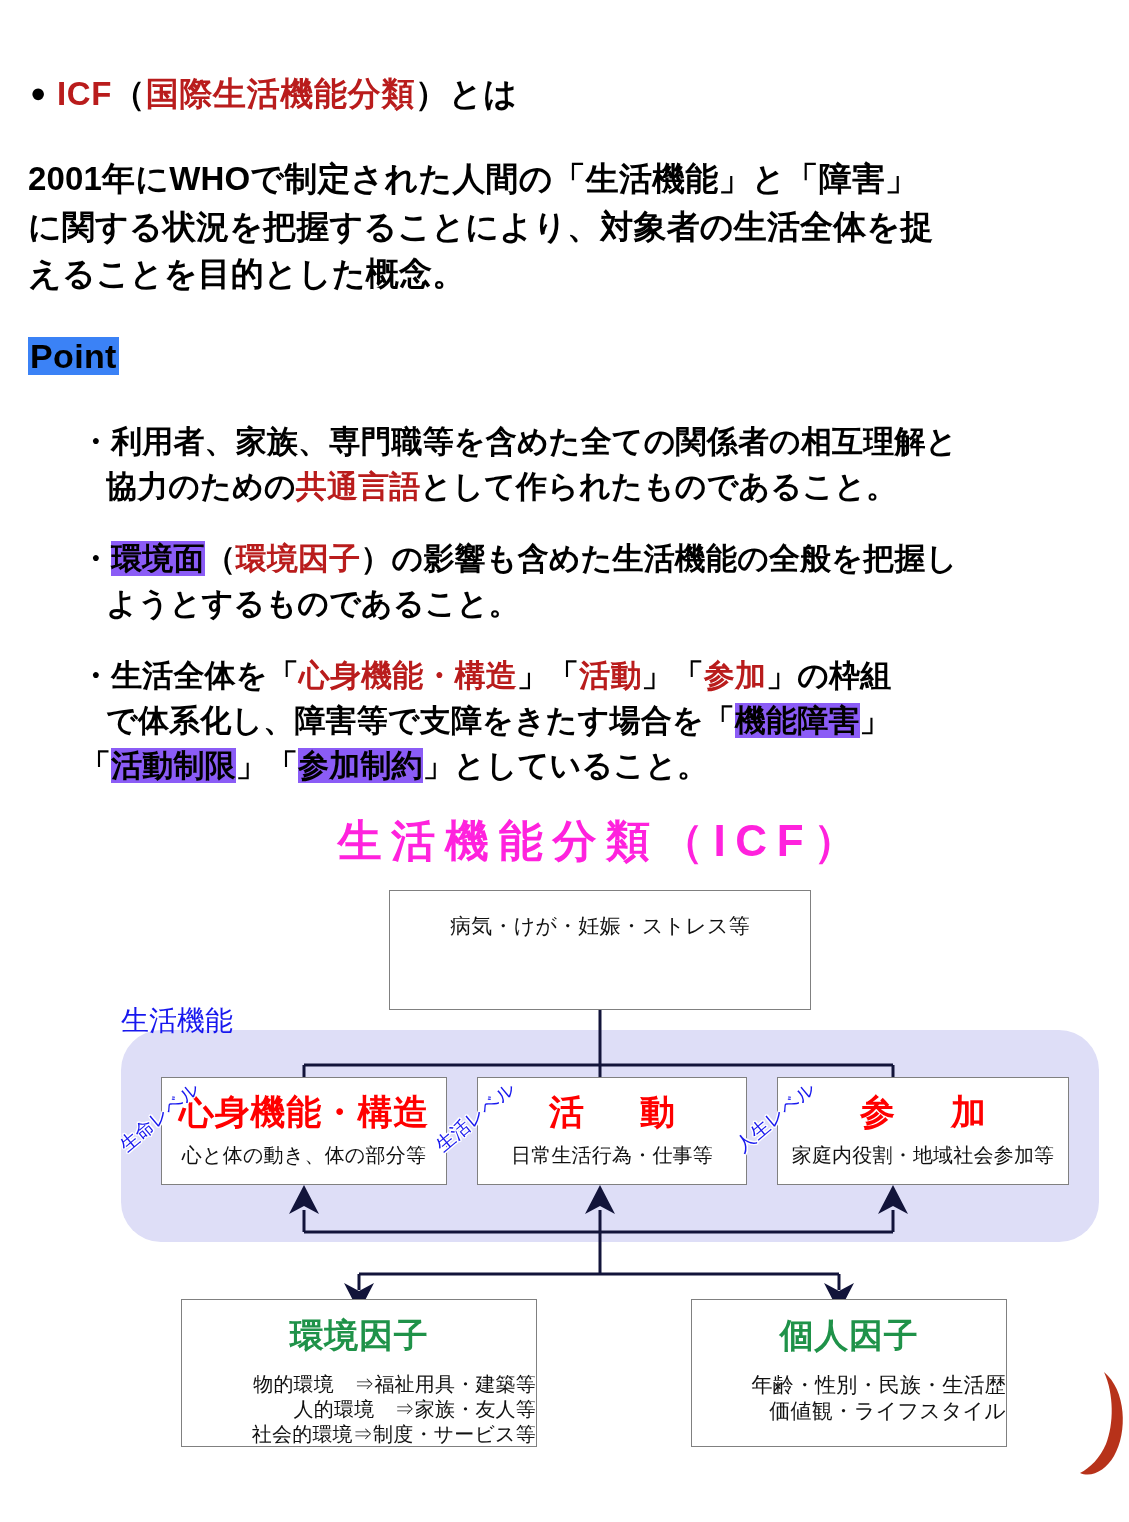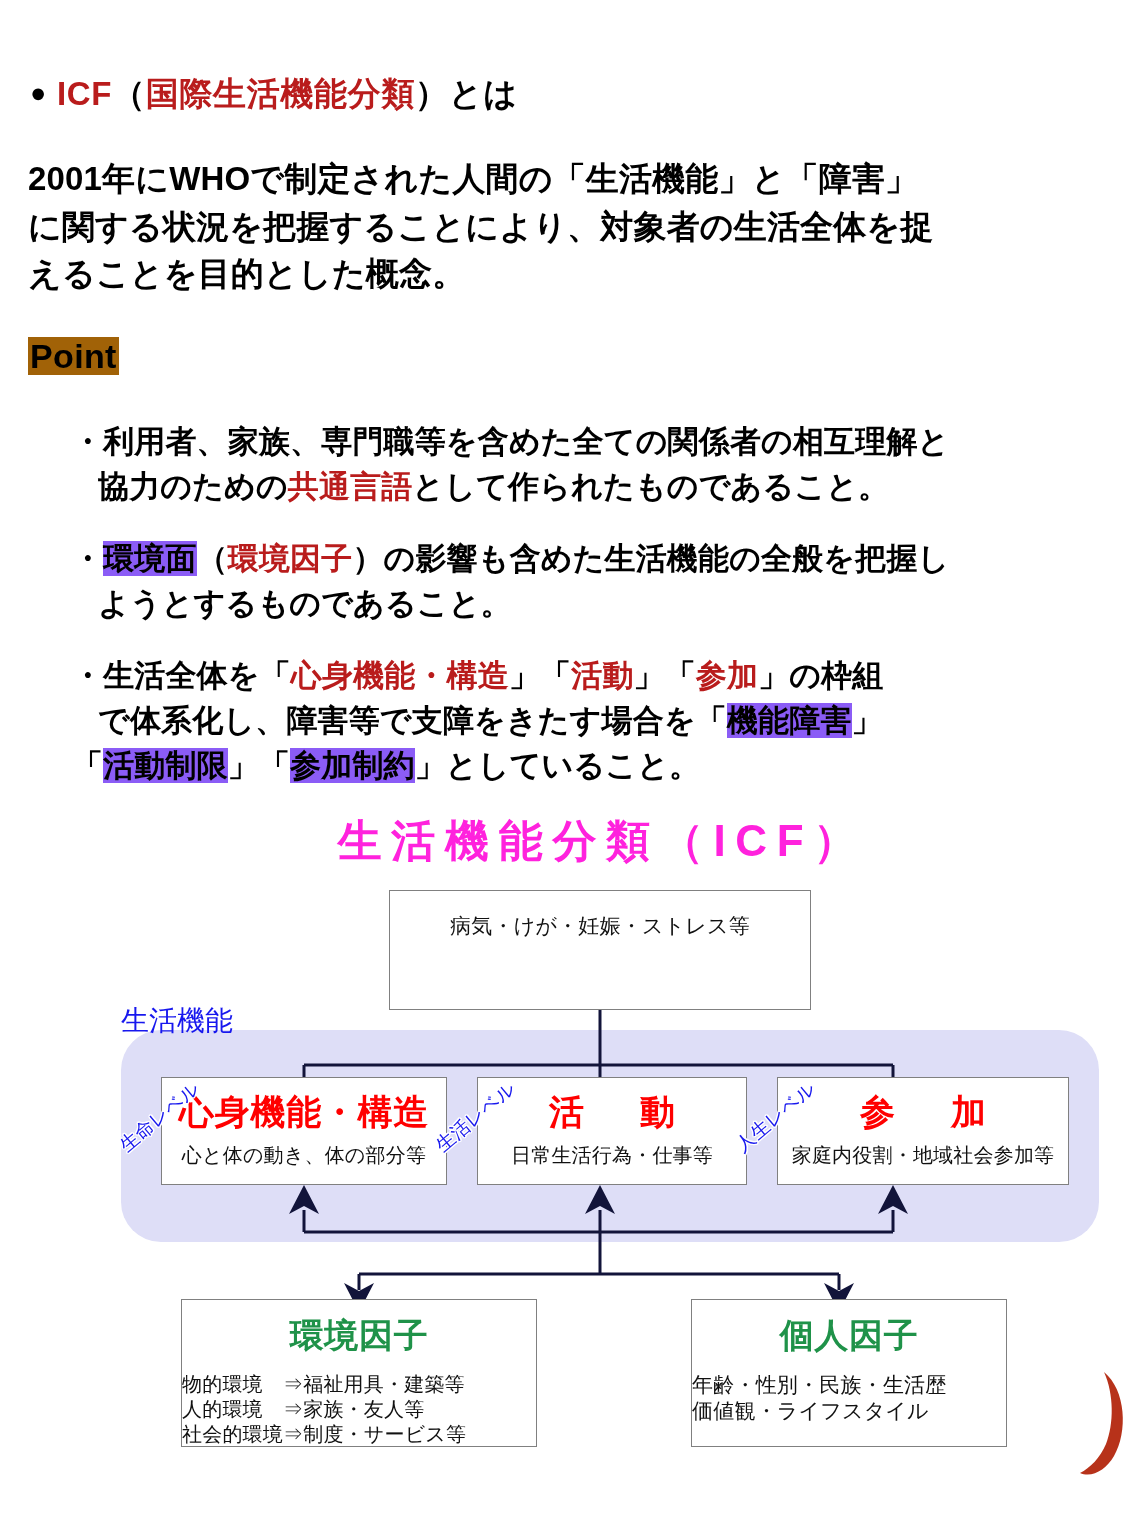--- a/index.html
+++ b/index.html
@@ -43,23 +43,23 @@
   }
 
   .point-label {
     position: absolute;
     left: 28px;
     top: 337px;
     font-size: 34px;
     font-weight: bold;
     letter-spacing: 0.01em;
   }
-  .point-label span { background: #a16207; padding: 0 2px;}
-
-  .bullets { position: absolute; left: 72px; top: 420px; width: 1010px;}
+  .point-label span { background: #3b82f6; padding: 0 2px;}
+
+  .bullets { position: absolute; left: 80px; top: 420px; width: 1010px;}
   .bullet {
     font-size: 31px;
     font-weight: bold;
     line-height: 1.45;
     letter-spacing: 0.005em;
     margin-bottom: 27px;
   }
   .bullet .ind2 { display: block; padding-left: 26px; }
   .bullet .ind0 { display: block; padding-left: 0; }
 
@@ -119,21 +119,21 @@
   #box-partic { left: 744px; width: 292px; }
   .mid-box .title { color: #ff0000; font-size: 35px; margin-top: 16px; letter-spacing: 0.02em;}
   #box-activity .title, #box-partic .title { letter-spacing: 0.30em; text-indent: 0.30em;}
   .mid-box .sub { margin-top: 14px; font-size: 20px;}
 
   
   .bot-box { top: 487px; height: 148px; }
   #box-env { left: 148px; width: 356px; }
   #box-pers { left: 658px; width: 316px; }
   .bot-box .title { color: #1f9249; font-size: 34px; margin-top: 18px; letter-spacing: 0.02em;}
-  .bot-box .sub { margin-top: 20px; font-size: 21px; text-align: left;}
+  .bot-box .sub { margin-top: 20px; font-size: 21px; text-align: right;}
   .bot-box .sub .ln { display: block; white-space: pre; }
   #box-env .sub { font-family: "Liberation Mono","DejaVu Sans Mono", monospace; font-size: 20px;}
   #box-env .sub .ln { font-family: "Liberation Sans", sans-serif;}
 
   
   .blue-label {
     position: absolute;
     color: #1717ee;
     font-weight: normal;
     white-space: nowrap;

